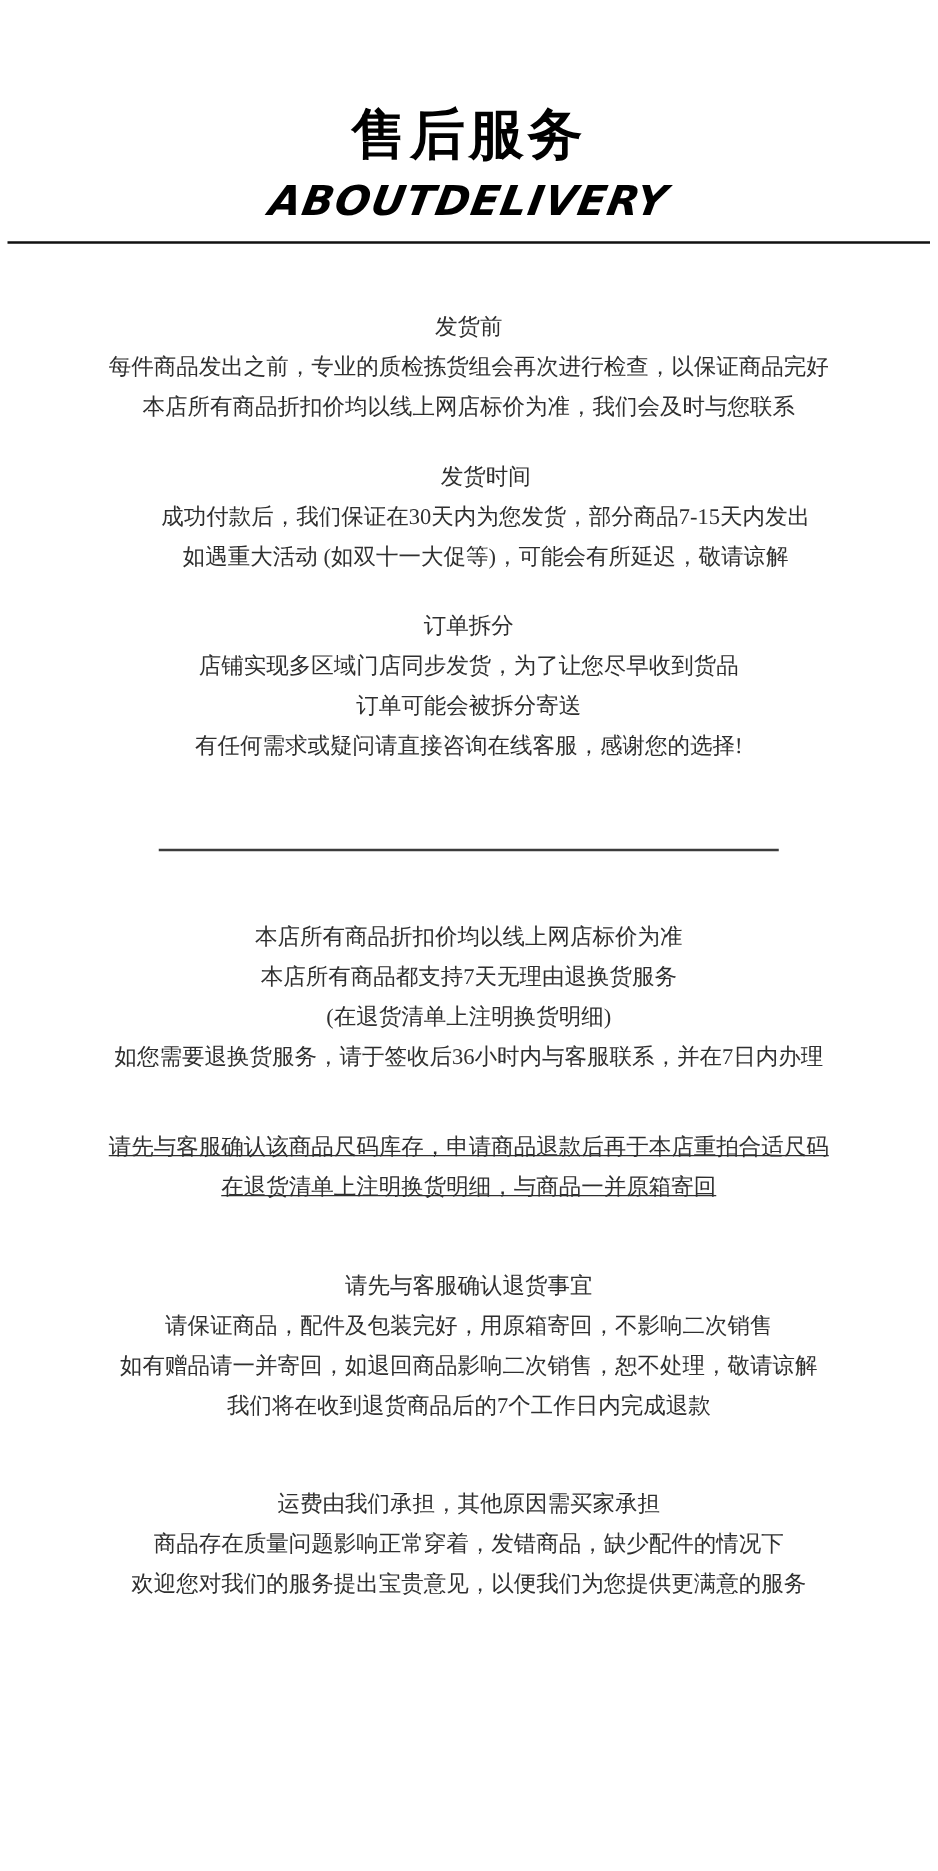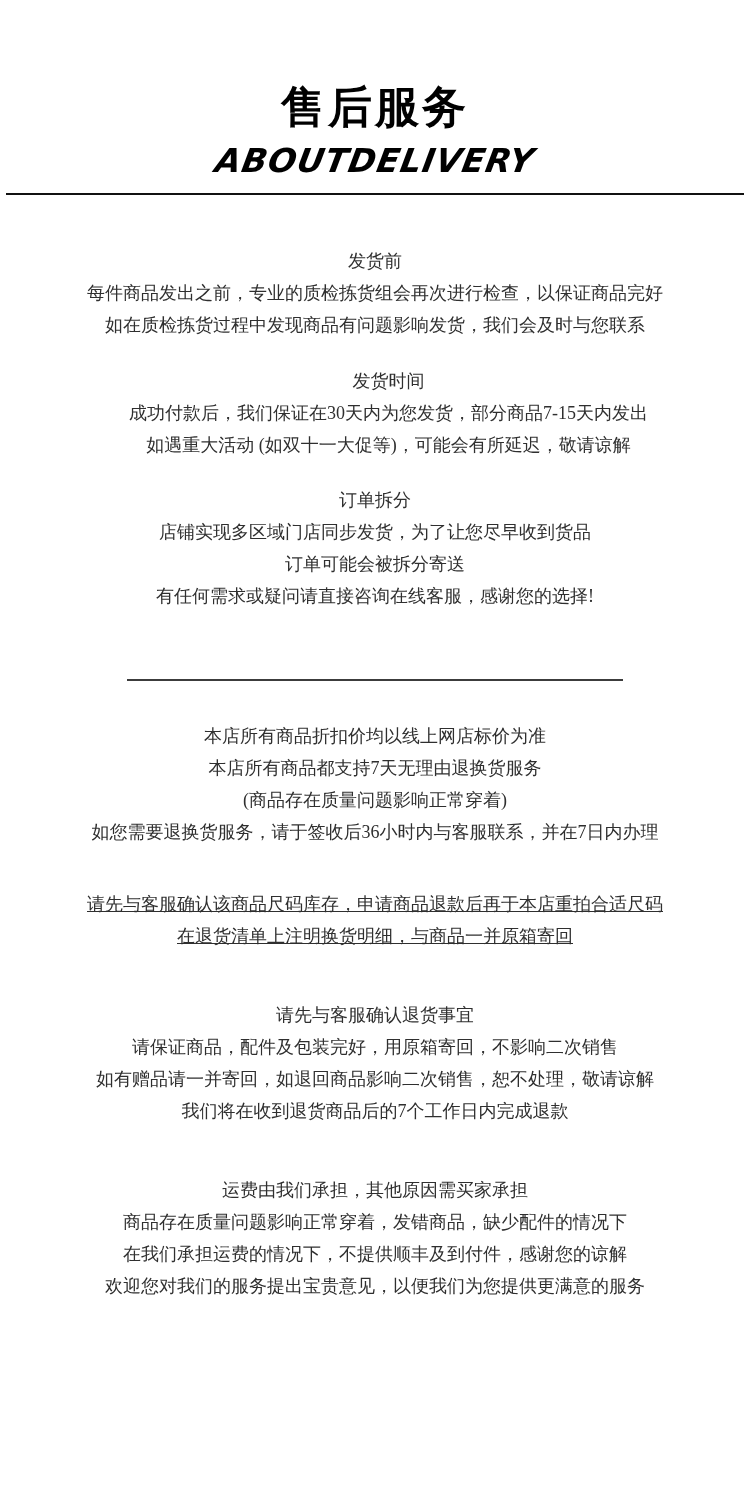--- a/index.html
+++ b/index.html
@@ -47,80 +47,79 @@
   .sec { padding: 0 10px; }
   .sec p.line {
     margin: 0;
     font-size: 18px;
     line-height: 32px;
     color: #2f2f2f;
   }
   .sec-a { margin-top: 50px; }
   .sec-b { margin-top: 24px; padding-left: 37px; }
   .sec-c { margin-top: 23px; }
-  .sec-d { margin-top: 39px; }
+  .sec-d { margin-top: 52px; }
   .sec-e { margin-top: 40px; text-decoration: underline; }
   .sec-f { margin-top: 47px; }
   .sec-g { margin-top: 47px; }
   .bottom-pad { height: 185px; }
 </style>
 </head>
 <body>
 
 <div class="page">
 
   <header>
     <h1 class="title">售后服务</h1>
     <div class="subtitle">ABOUTDELIVERY</div>
   </header>
 
   <div class="rule-full"></div>
 
   <section class="sec sec-a">
     <p class="line">发货前</p>
     <p class="line">每件商品发出之前，专业的质检拣货组会再次进行检查，以保证商品完好</p>
-    <p class="line">如在质检拣货过程中发现商品有问题影响发货，我们会及时与您联系</p>
+    <p class="line">本店所有商品折扣价均以线上网店标价为准，我们会及时与您联系</p>
   </section>
 
   <section class="sec sec-b">
     <p class="line">发货时间</p>
     <p class="line">成功付款后，我们保证在30天内为您发货，部分商品7-15天内发出</p>
     <p class="line">如遇重大活动 (如双十一大促等)，可能会有所延迟，敬请谅解</p>
   </section>
 
   <section class="sec sec-c">
     <p class="line">订单拆分</p>
     <p class="line">店铺实现多区域门店同步发货，为了让您尽早收到货品</p>
     <p class="line">订单可能会被拆分寄送</p>
     <p class="line">有任何需求或疑问请直接咨询在线客服，感谢您的选择!</p>
   </section>
 
   <div class="rule-mid"></div>
 
   <section class="sec sec-d">
     <p class="line">本店所有商品折扣价均以线上网店标价为准</p>
     <p class="line">本店所有商品都支持7天无理由退换货服务</p>
-    <p class="line">(商品存在质量问题影响正常穿着)</p>
+    <p class="line">(在退货清单上注明换货明细)</p>
     <p class="line">如您需要退换货服务，请于签收后36小时内与客服联系，并在7日内办理</p>
   </section>
 
   <section class="sec sec-e">
     <p class="line">请先与客服确认该商品尺码库存，申请商品退款后再于本店重拍合适尺码</p>
     <p class="line">在退货清单上注明换货明细，与商品一并原箱寄回</p>
   </section>
 
   <section class="sec sec-f">
     <p class="line">请先与客服确认退货事宜</p>
     <p class="line">请保证商品，配件及包装完好，用原箱寄回，不影响二次销售</p>
     <p class="line">如有赠品请一并寄回，如退回商品影响二次销售，恕不处理，敬请谅解</p>
     <p class="line">我们将在收到退货商品后的7个工作日内完成退款</p>
   </section>
 
   <section class="sec sec-g">
     <p class="line">运费由我们承担，其他原因需买家承担</p>
     <p class="line">商品存在质量问题影响正常穿着，发错商品，缺少配件的情况下</p>
-    <p class="line">在我们承担运费的情况下，不提供顺丰及到付件，感谢您的谅解</p>
     <p class="line">欢迎您对我们的服务提出宝贵意见，以便我们为您提供更满意的服务</p>
   </section>
 
   <div class="bottom-pad"></div>
 
 </div>
 
 </body></html>

